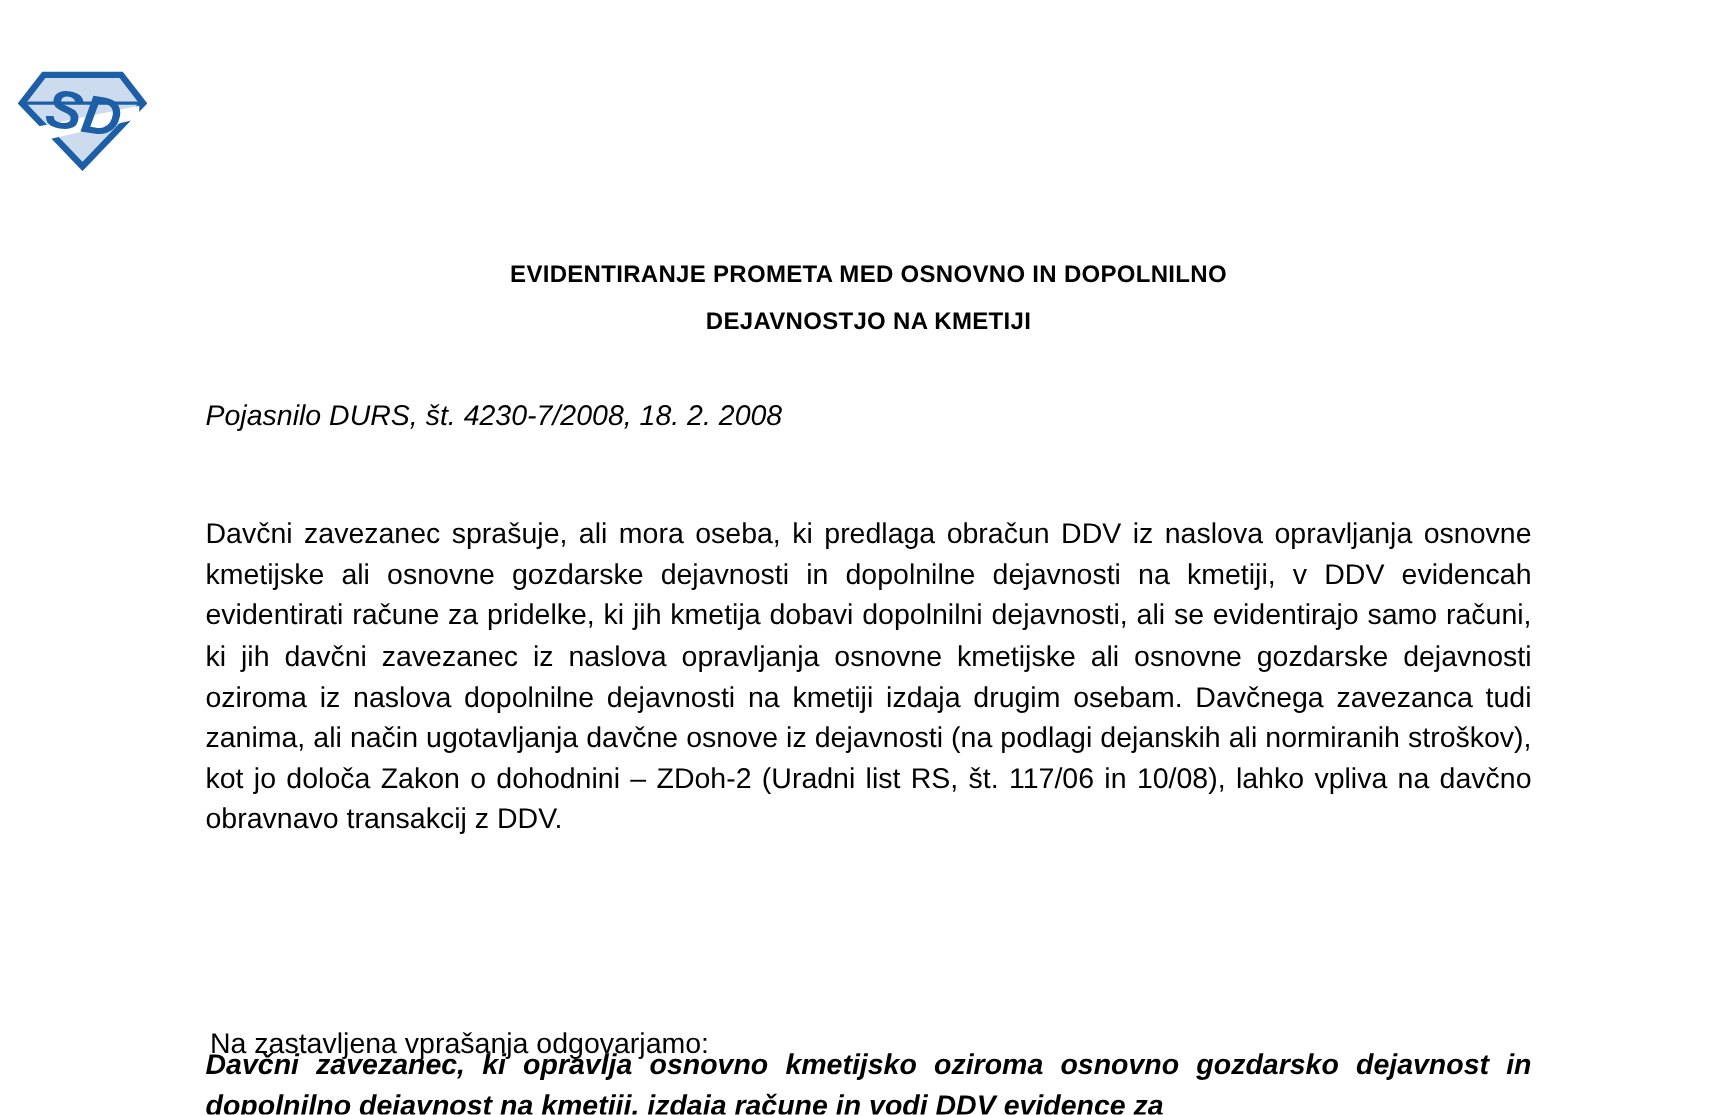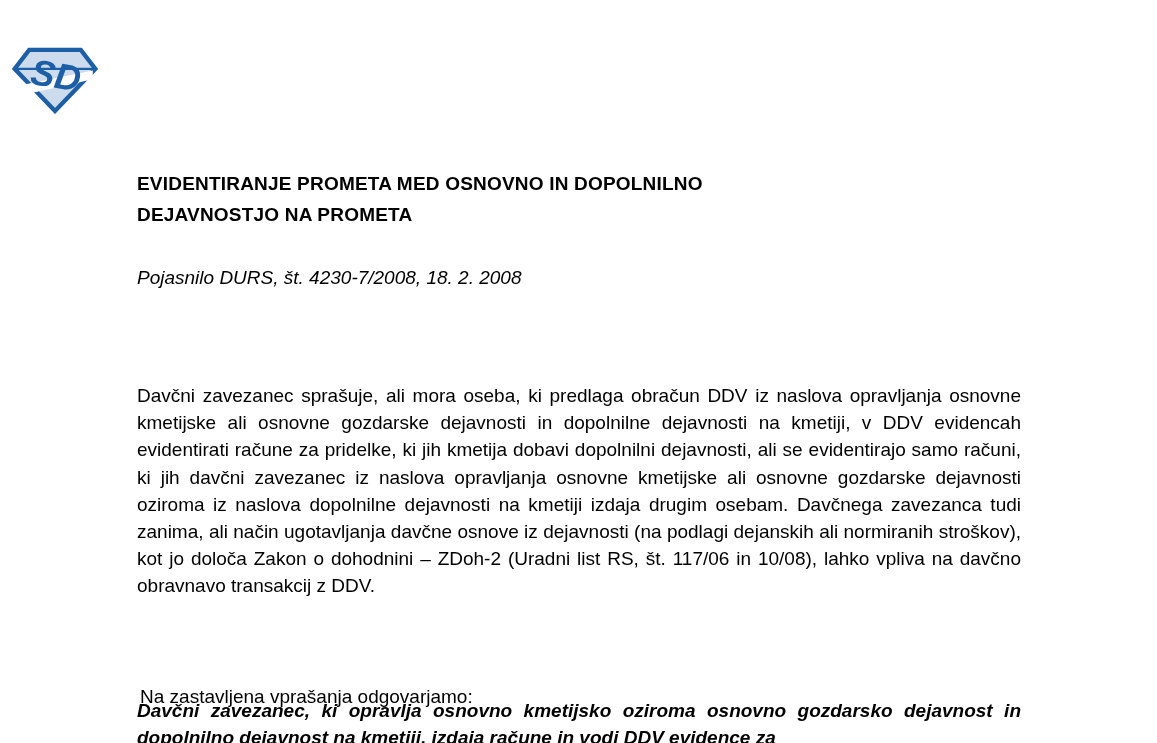--- a/index.html
+++ b/index.html
@@ -13,42 +13,42 @@
   }
   .page { position: absolute; inset: 0; }
   .logo {
     position: absolute;
     left: 12px; top: 46px;
     width: 86px; height: 68px;
   }
   .doc-title {
     position: absolute;
     top: 168px; left: 137px; width: 884px;
-    text-align: left;
-    font-size: 19px;
+    text-align: center;
+    font-size: 16px;
     font-weight: bold;
     line-height: 31px;
     letter-spacing: 0.2px;
   }
   .doc-reference {
     position: absolute;
     top: 264px; left: 137px; width: 884px;
     font-size: 19px;
     line-height: 27px;
     font-style: italic;
   }
   .doc-para {
     position: absolute;
     left: 137px; width: 884px;
     font-size: 19px;
     line-height: 27.2px;
     text-align: justify;
     text-justify: inter-word;
   }
-  .para-question { top: 343px; margin-top: 39px; }
+  .para-question { top: 343px; }
   .para-answer-intro {
     position: absolute;
     top: 643px; left: 140px; width: 884px;
     font-size: 19px;
     line-height: 27px;
     margin-top: 40px;
   }
   .para-answer {
     top: 697px;
     font-weight: bold;
@@ -62,21 +62,21 @@
 
   <svg class="logo" viewBox="0 0 100 78" aria-hidden="true">
     <polygon points="20,4 80,4 97,26 50,75 3,26" stroke-width="5" stroke-linejoin="miter" fill="#ccdcee" stroke="#1d5fa6"></polygon>
     <line x1="3" y1="26" x2="97" y2="26" stroke-width="2.5" stroke="#1d5fa6"></line>
     <polygon points="6,46 94,28 94,38 6,58" fill="#ffffff"></polygon>
     <text x="50" y="48" text-anchor="middle" transform="rotate(9 50 40)" font-family="Liberation Sans, sans-serif" font-size="42" font-weight="bold" font-style="italic" fill="#1d5fa6">SD</text>
   </svg>
 
   <div class="doc-title">
     <div>EVIDENTIRANJE PROMETA MED OSNOVNO IN DOPOLNILNO</div>
-    <div>DEJAVNOSTJO NA PROMETA</div>
+    <div>DEJAVNOSTJO NA KMETIJI</div>
   </div>
 
   <div class="doc-reference">Pojasnilo DURS, št. 4230-7/2008, 18. 2. 2008</div>
 
   <div class="doc-para para-question">Davčni zavezanec sprašuje, ali mora oseba, ki predlaga obračun DDV iz naslova opravljanja osnovne kmetijske ali osnovne gozdarske dejavnosti in dopolnilne dejavnosti na kmetiji, v DDV evidencah evidentirati račune za pridelke, ki jih kmetija dobavi dopolnilni dejavnosti, ali se evidentirajo samo računi, ki jih davčni zavezanec iz naslova opravljanja osnovne kmetijske ali osnovne gozdarske dejavnosti oziroma iz naslova dopolnilne dejavnosti na kmetiji izdaja drugim osebam. Davčnega zavezanca tudi zanima, ali način ugotavljanja davčne osnove iz dejavnosti (na podlagi dejanskih ali normiranih stroškov), kot jo določa Zakon o dohodnini – ZDoh-2 (Uradni list RS, št. 117/06 in 10/08), lahko vpliva na davčno obravnavo transakcij z DDV.</div>
 
   <div class="para-answer-intro">Na zastavljena vprašanja odgovarjamo:</div>
 
   <div class="doc-para para-answer">Davčni zavezanec, ki opravlja osnovno kmetijsko oziroma osnovno gozdarsko dejavnost in dopolnilno dejavnost na kmetiji, izdaja račune in vodi DDV evidence za</div>
 

